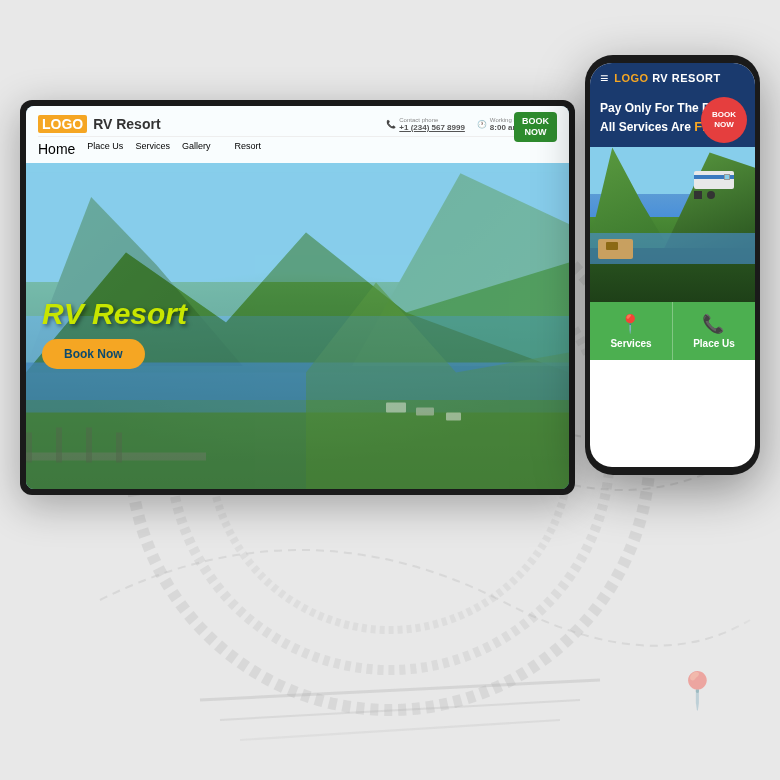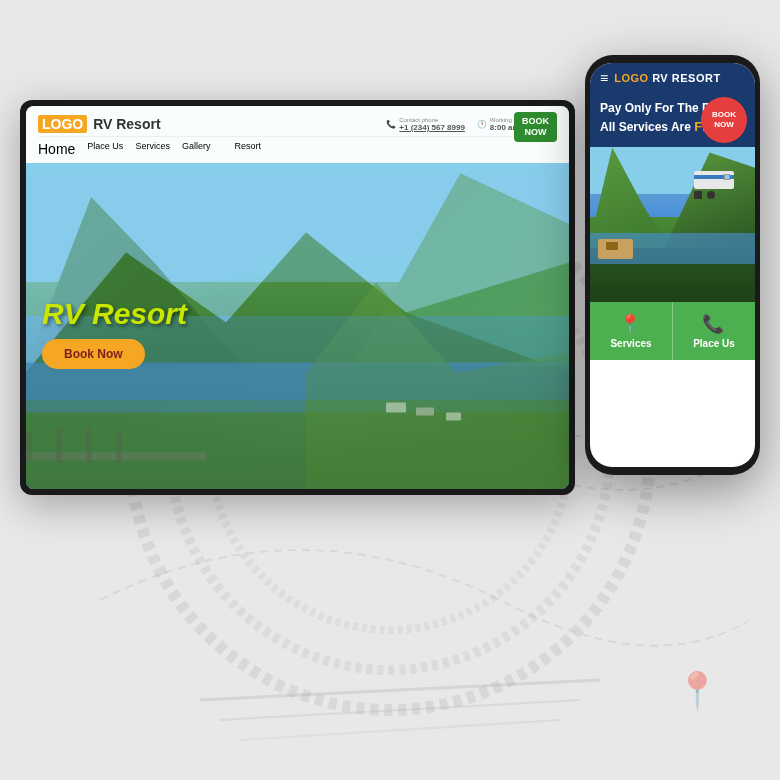--- a/index.html
+++ b/index.html
@@ -176,21 +176,21 @@
       font-size: 8px;
       color: white;
       max-width: 220px;
       line-height: 1.5;
       text-shadow: 1px 1px 2px rgba(0,0,0,0.7);
       margin-bottom: 14px;
     }
 
     .desktop-book-btn {
       background: #f5a623;
-      color: #7f1d1d;
+      color: #0c4a6e;
       border: none;
       padding: 8px 22px;
       border-radius: 20px;
       font-size: 12px;
       font-weight: bold;
       cursor: pointer;
       width: fit-content;
     }
 
     

